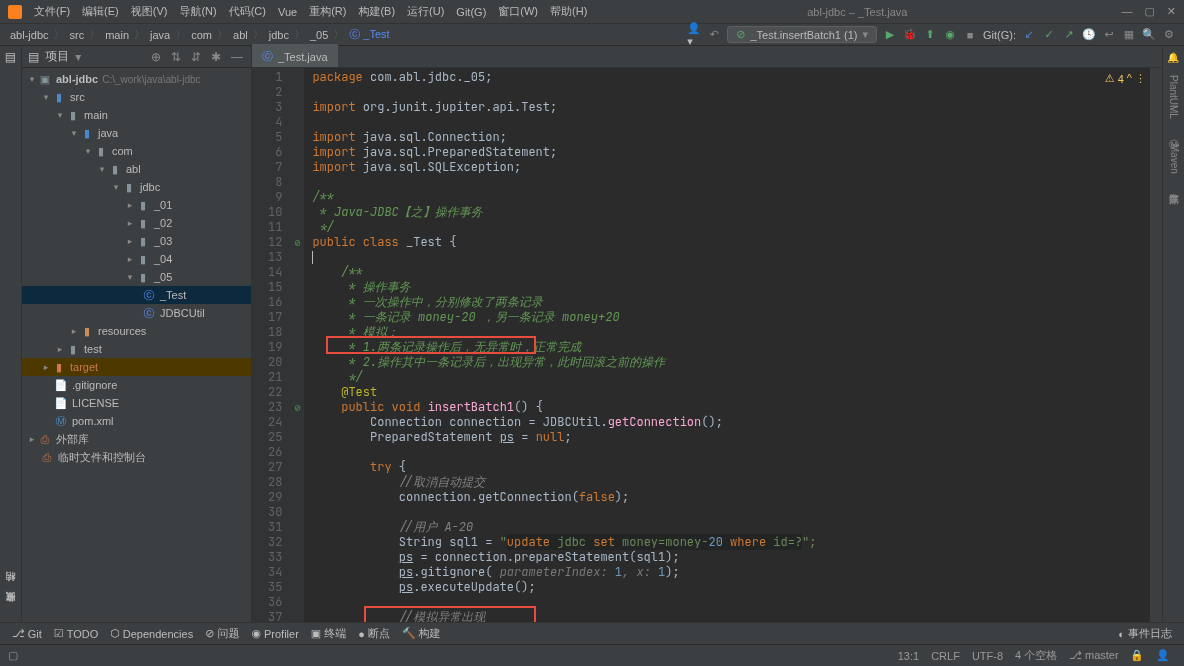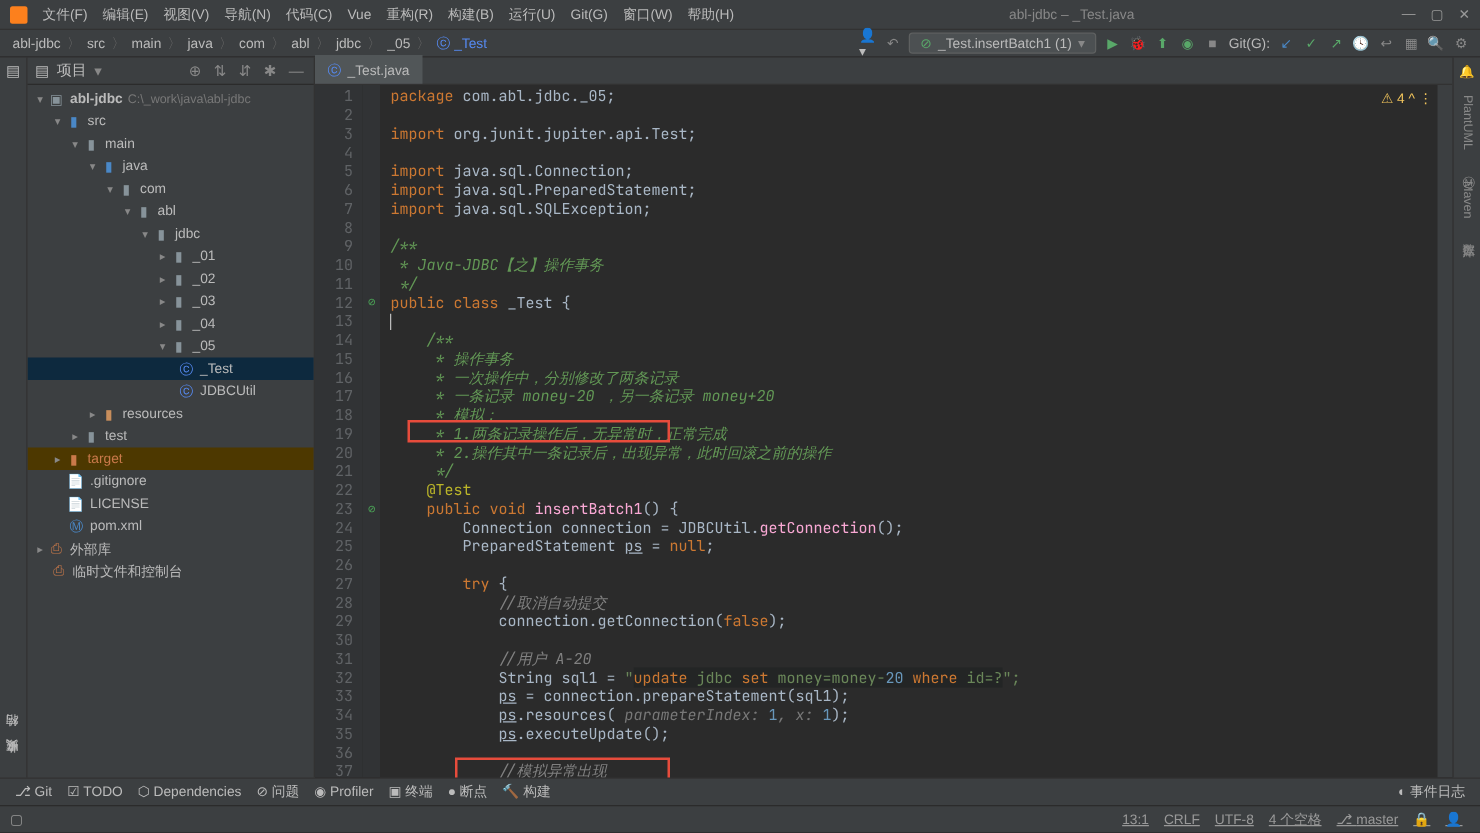--- a/index.html
+++ b/index.html
@@ -58,21 +58,21 @@
 .red-box { position: absolute; border: 2px solid #e74c3c; pointer-events: none; }
 .code-scroll { position: absolute; right: 0; top: 0; width: 12px; height: 100%; background: #3c3f41; }
 .warn-badge { position: absolute; top: 4px; right: 16px; color: #f2c55c; font-size: 11px; display: flex; align-items: center; gap: 3px; }
 .right-gutter { background: #3c3f41; width: 22px; border-left: 1px solid #323232; display: flex; flex-direction: column; align-items: center; padding-top: 6px; gap: 12px; font-size: 10px; color: #888; }
 .right-gutter .vert-text { writing-mode: vertical-rl; }
 .bottom-toolbar { background: #3c3f41; height: 22px; display: flex; align-items: center; padding: 0 6px; border-top: 1px solid #323232; font-size: 11px; color: #bbb; }
 .bottom-toolbar .bt-item { padding: 0 6px; display: flex; align-items: center; gap: 3px; }
 .bottom-toolbar .spacer { flex: 1; }
 .statusbar { background: #3c3f41; height: 22px; display: flex; align-items: center; padding: 0 8px; border-top: 1px solid #2b2b2b; font-size: 11px; color: #999; }
 .statusbar .spacer { flex: 1; }
-.statusbar .st-item { padding: 0 6px; text-decoration: underline; }
+.statusbar .st-item { padding: 0 6px; }
 .caret { border-left: 1px solid #bbb; display: inline-block; height: 13px; vertical-align: middle; }
 </style>
 </head>
 <body>
 
 <div class="titlebar">
   <div class="ij-icon"></div>
   <span class="menu-item">文件(F)</span>
   <span class="menu-item">编辑(E)</span>
   <span class="menu-item">视图(V)</span>
@@ -327,21 +327,21 @@
         <span>Connection </span><span>connection</span><span> = JDBCUtil.</span><span class="method" style="">getConnection</span><span>();</span>
         <span>PreparedStatement </span><u>ps</u><span> = </span><span class="kw">null</span>;
 
         <span class="kw">try </span>{
             <span class="com">//取消自动提交</span>
             <span>connection.</span><span>getConnection</span>(<span class="kw">false</span>);
 
             <span class="com">//用户 A-20</span>
             <span>String sql1 = </span><span class="str">"</span><span class="sql-kw">update </span><span class="sql-bg">jdbc </span><span class="sql-kw">set </span><span class="sql-bg">money=money-</span><span class="sql-bg" style="color:#6897bb">20 </span><span class="sql-kw">where </span><span class="sql-bg">id=?</span><span class="str">";</span>
             <u>ps</u><span> = connection.prepareStatement(sql1);</span>
-            <u>ps</u><span>.resources( </span><span class="param-hint">parameterIndex: </span><span class="num">1</span><span class="param-hint">, x: </span><span class="num">1</span><span>);</span>
+            <u>ps</u><span>.gitignore( </span><span class="param-hint">parameterIndex: </span><span class="num">1</span><span class="param-hint">, x: </span><span class="num">1</span><span>);</span>
             <u>ps</u><span>.executeUpdate();</span>
 
             <span class="com">//模拟异常出现</span>
             
         
         <div class="red-box" style="left:22px; top:268px; width:210px; height:18px;"></div>
         <div class="red-box" style="left:60px; top:538px; width:172px; height:32px;"></div>
       </div>
       <div class="warn-badge">⚠ <span>4</span> ^ ⋮</div>
       <div class="code-scroll"></div>

